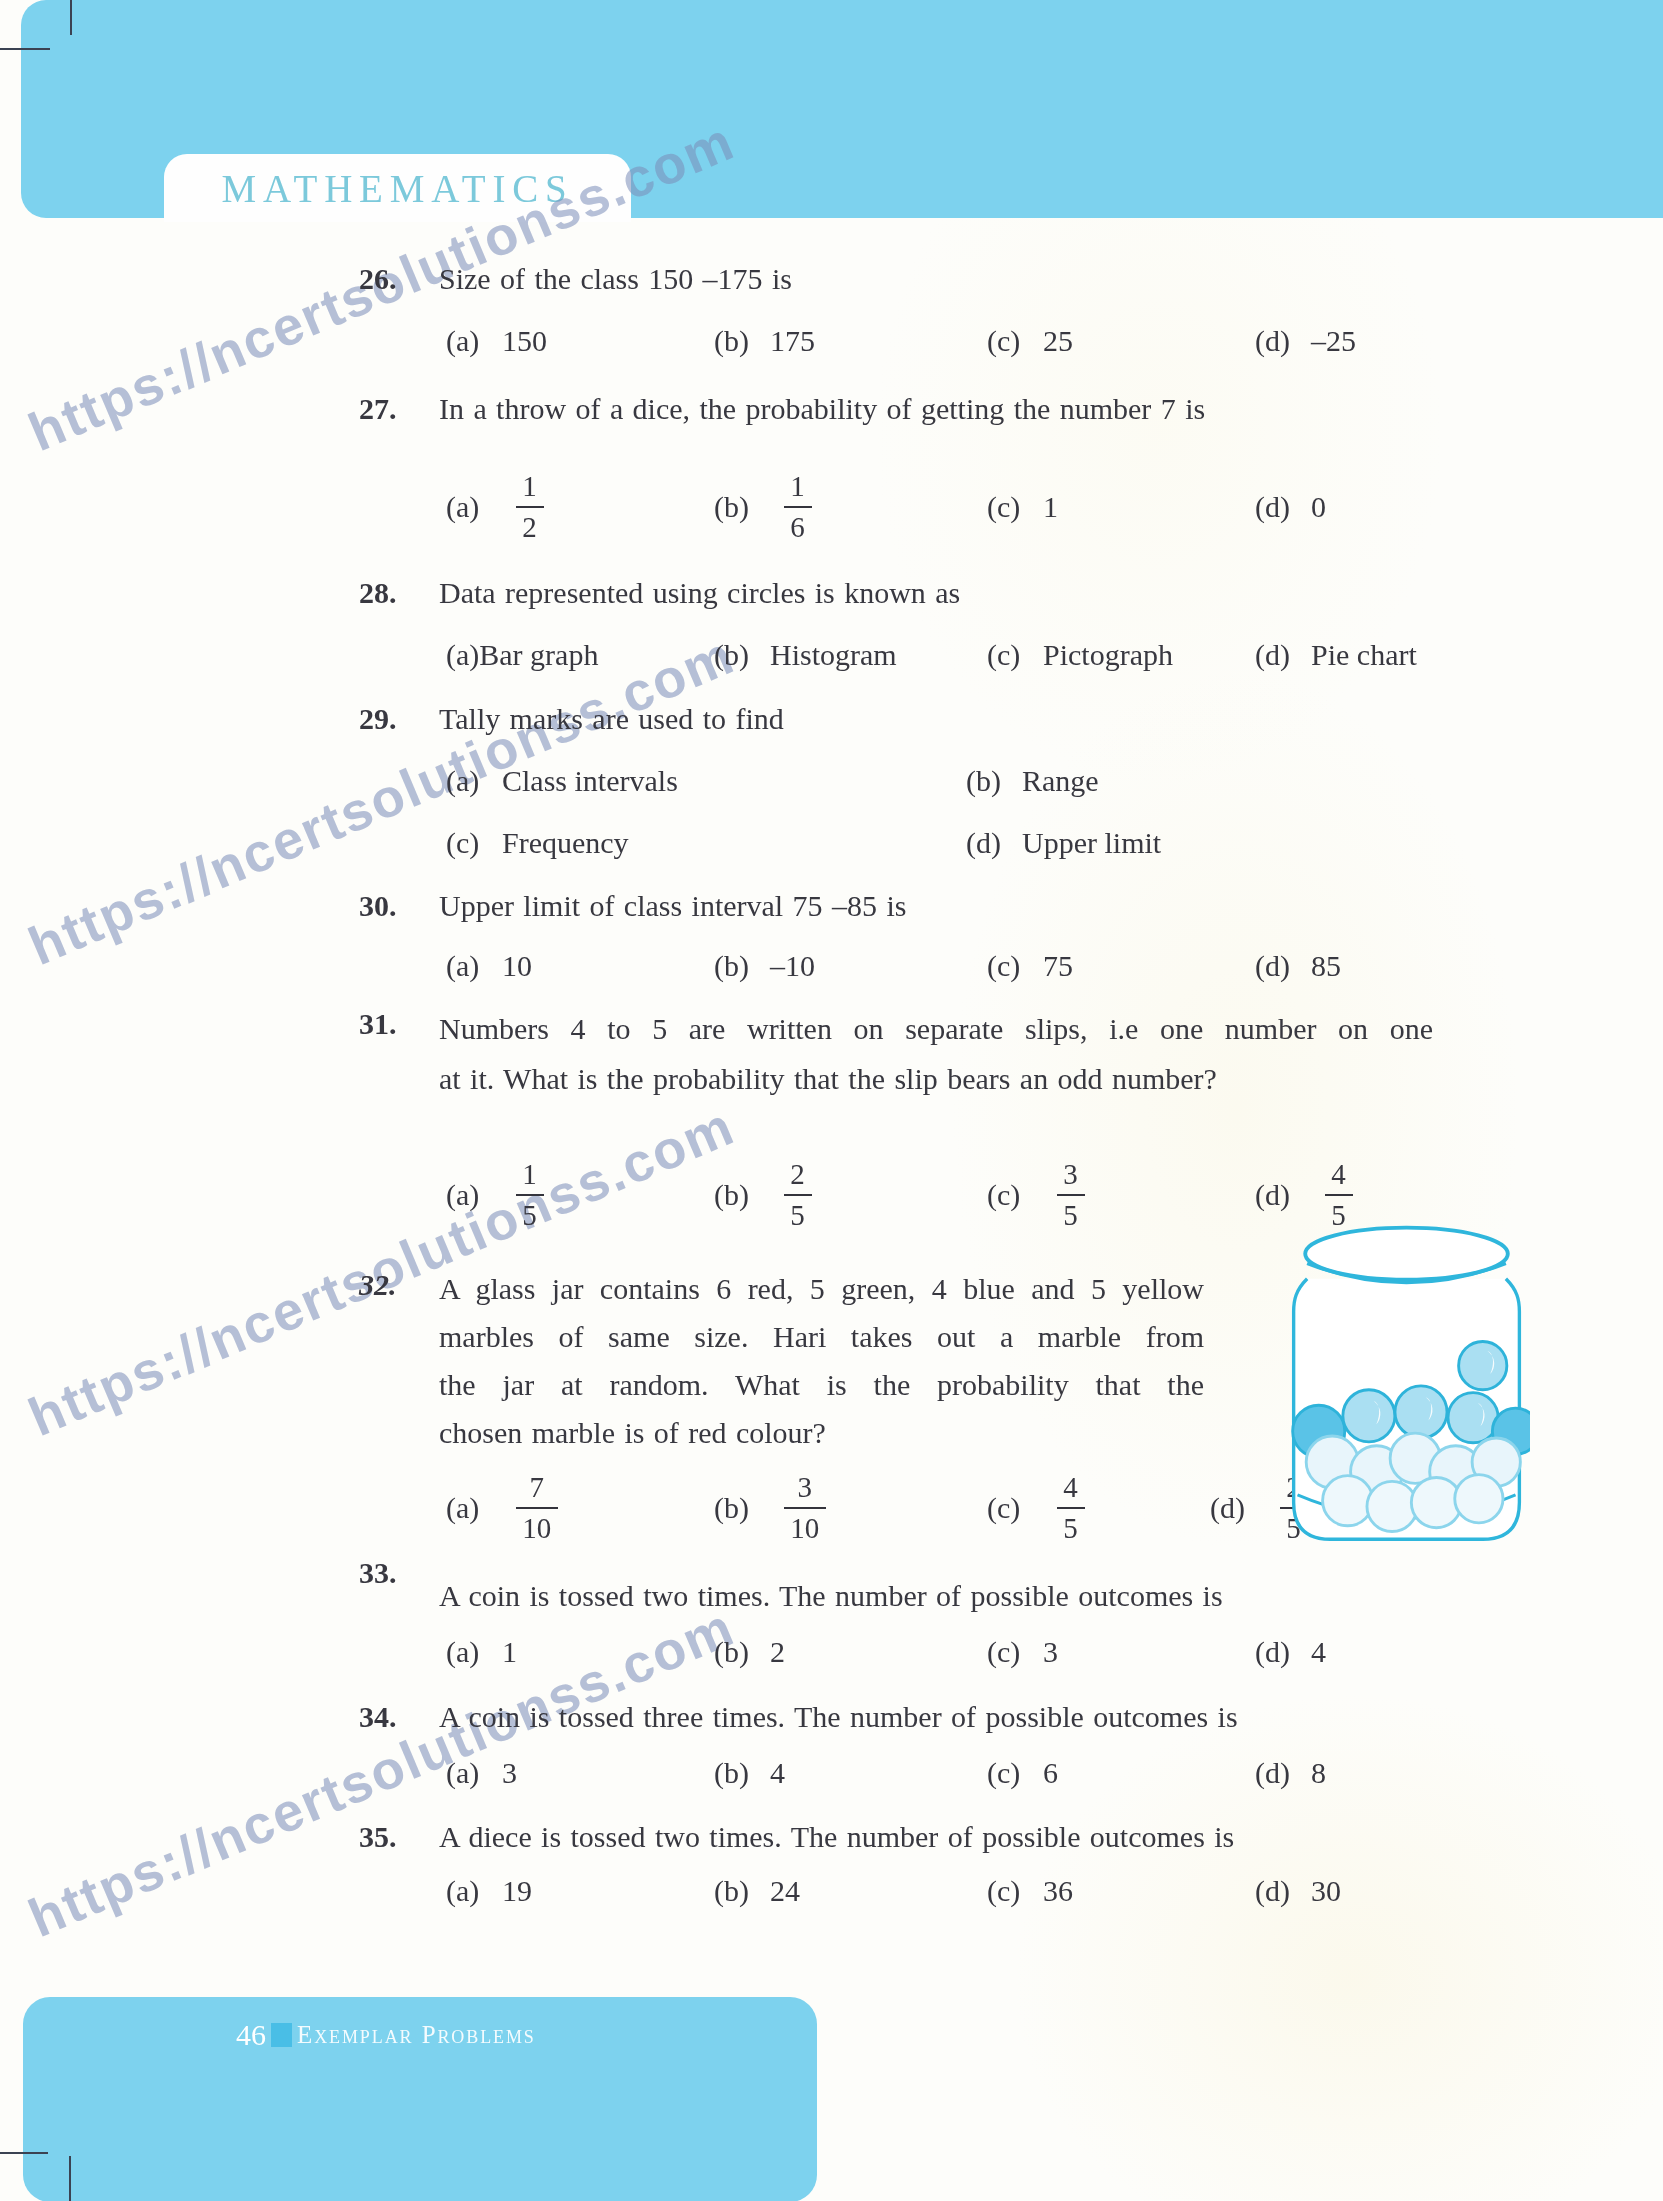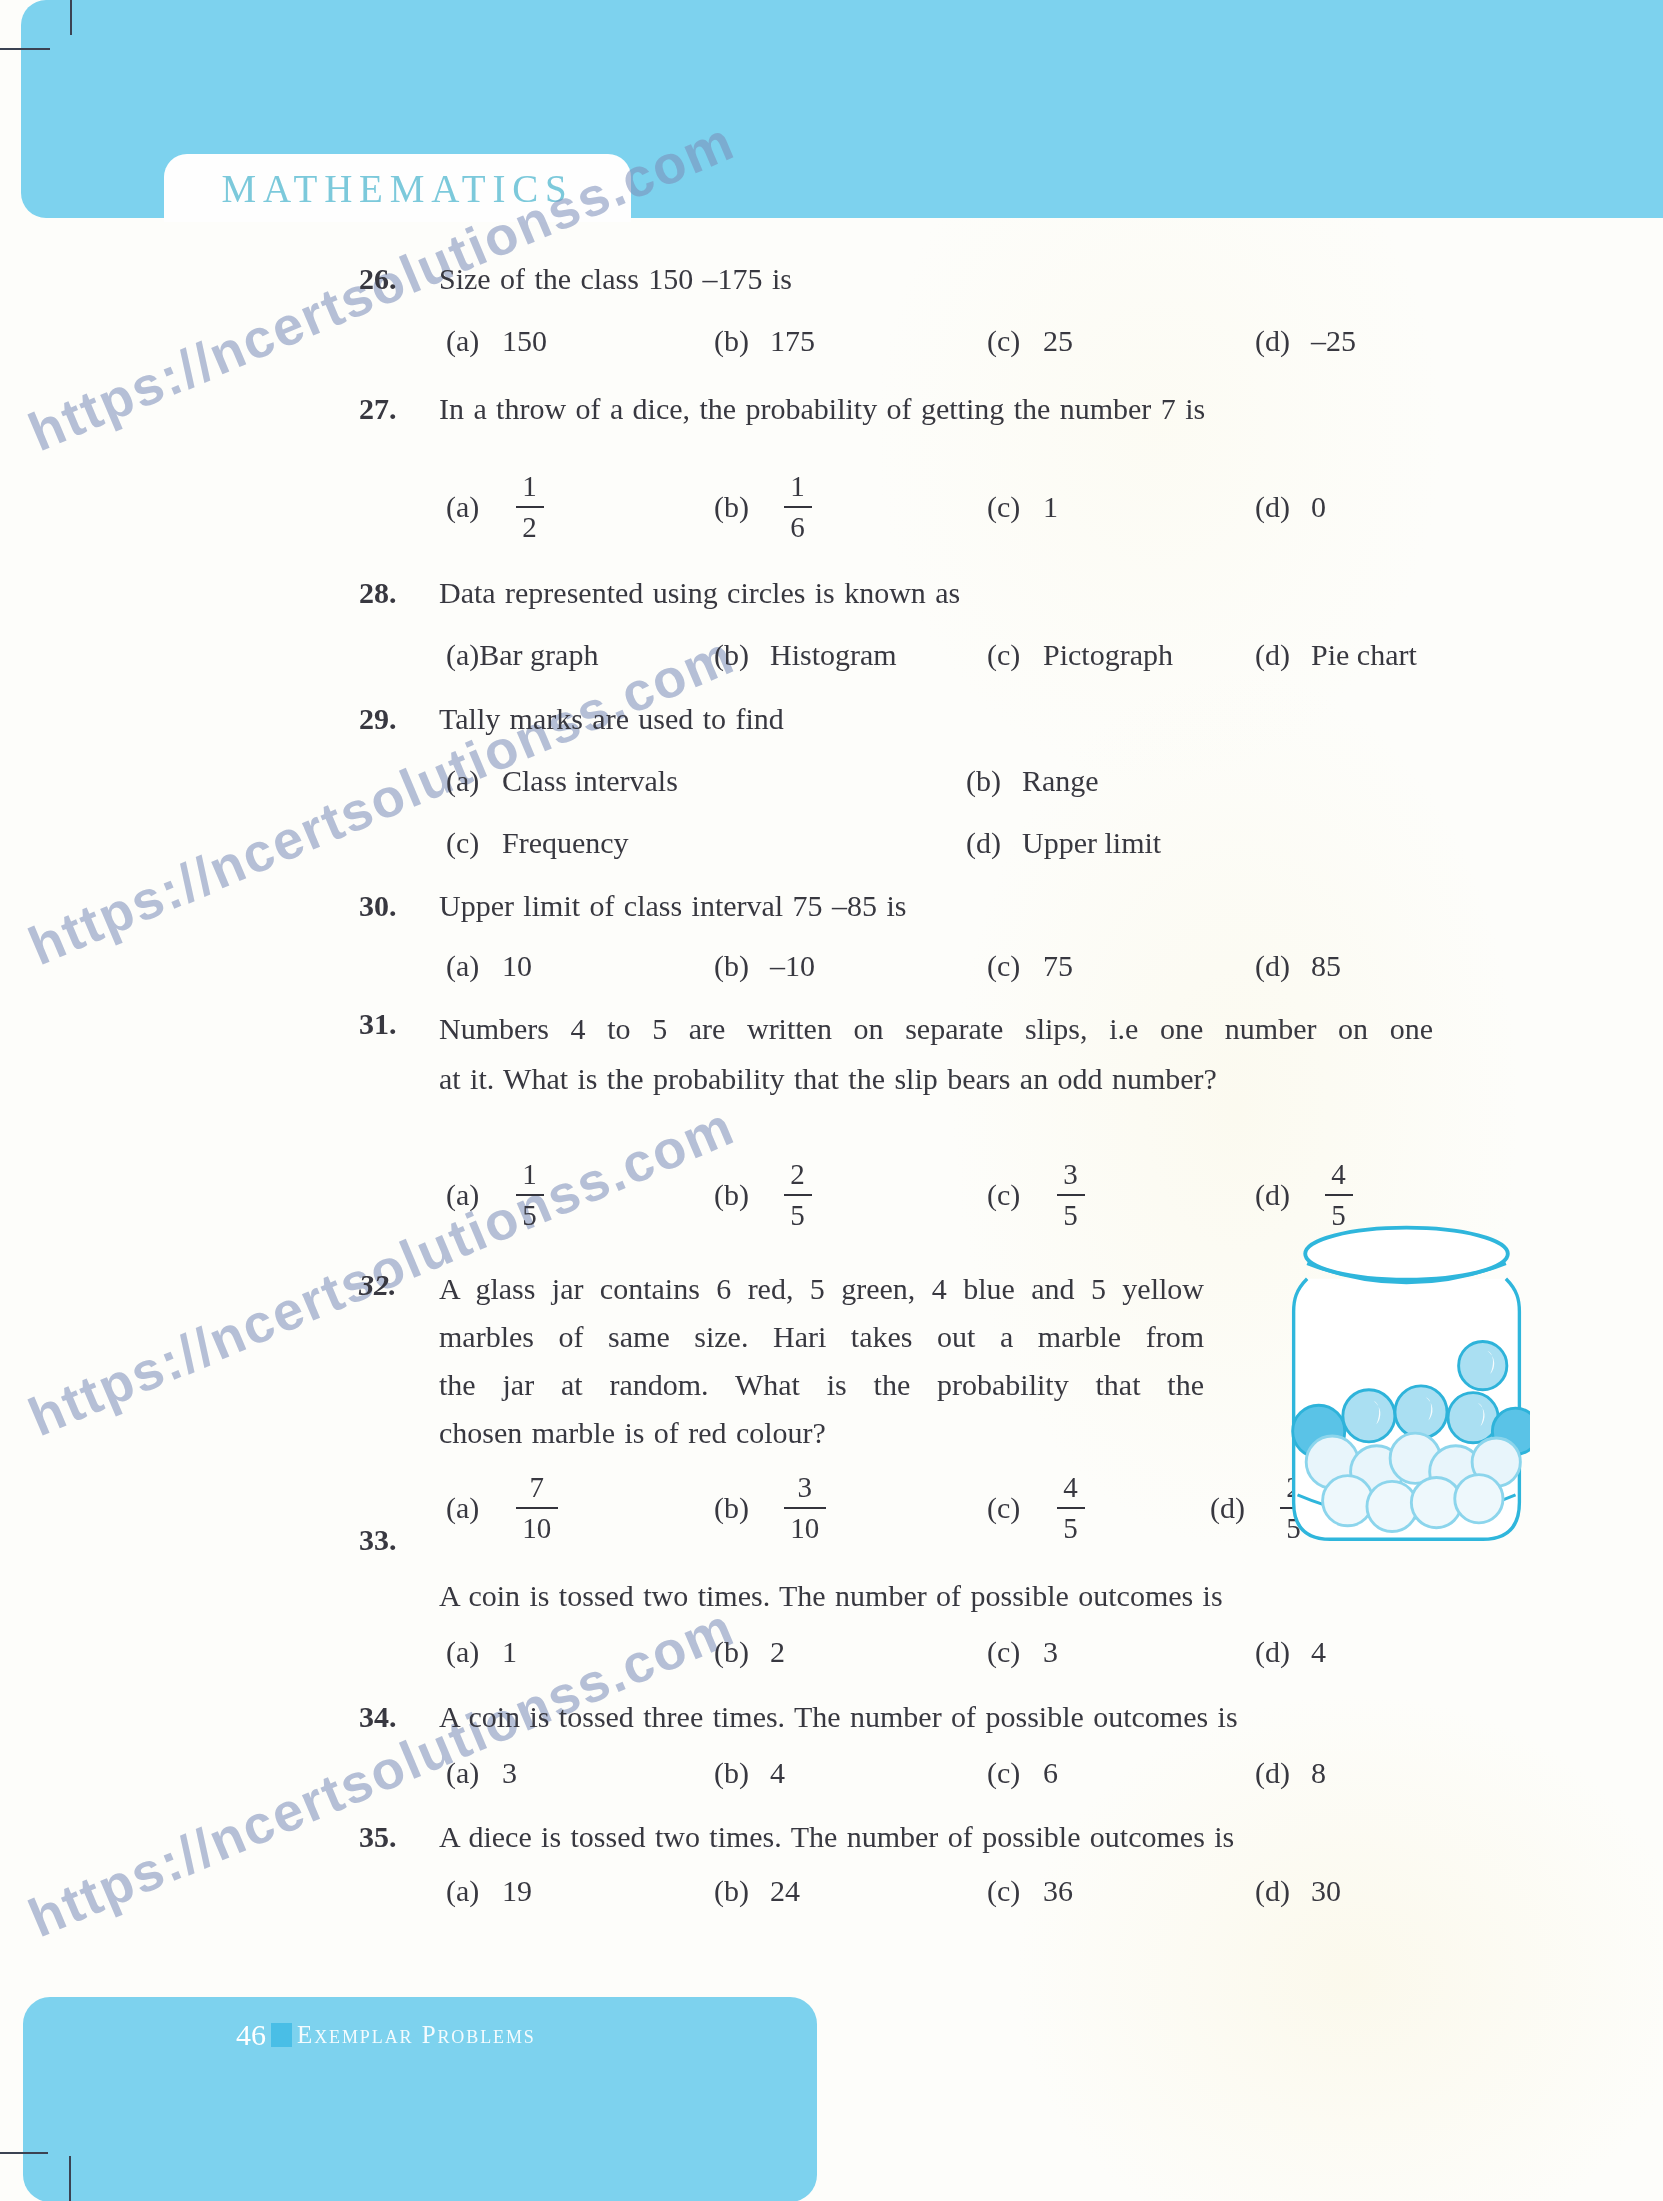--- a/index.html
+++ b/index.html
@@ -282,21 +282,21 @@
         </div>
         <div class="option tall" style="left: 1210px; top: 1465px;">
           <span class="opt-label">(d)</span>
           <div class="frac">
             <div class="num">2</div>
             <div class="den">5</div>
           </div>
         </div>
       </div>
       <div>
-        <div class="q-num" style="top: 1520px;">33.</div>
+        <div class="q-num" style="top: 1553px;">33.</div>
         <div class="q-lines" style="top: 1576px;">
           <div class="q-line">A coin is tossed two times. The number of possible outcomes is</div>
         </div>
         <div class="option" style="left: 446px; top: 1632px;">
           <span class="opt-label">(a)</span>
           <span class="opt-value">1</span>
         </div>
         <div class="option" style="left: 714px; top: 1632px;">
           <span class="opt-label">(b)</span>
           <span class="opt-value">2</span>

